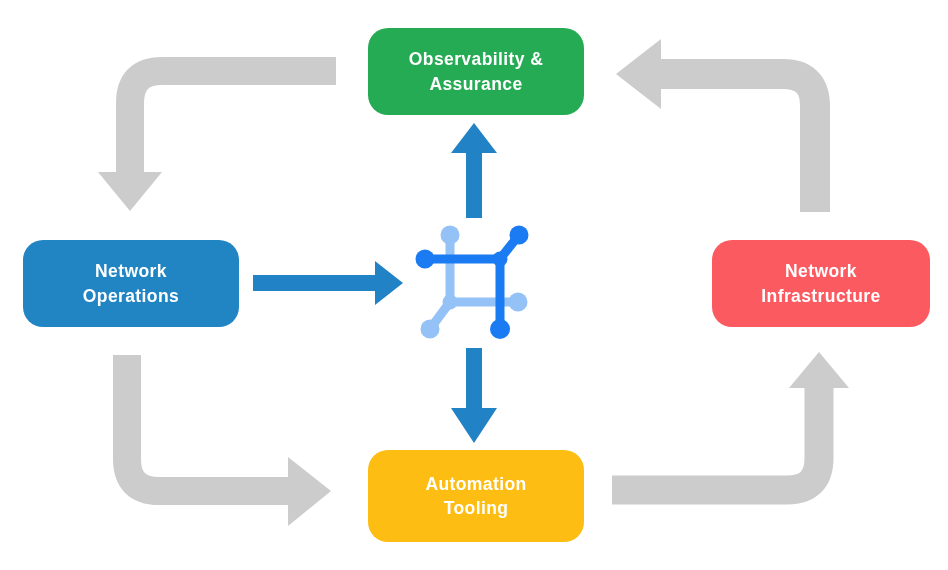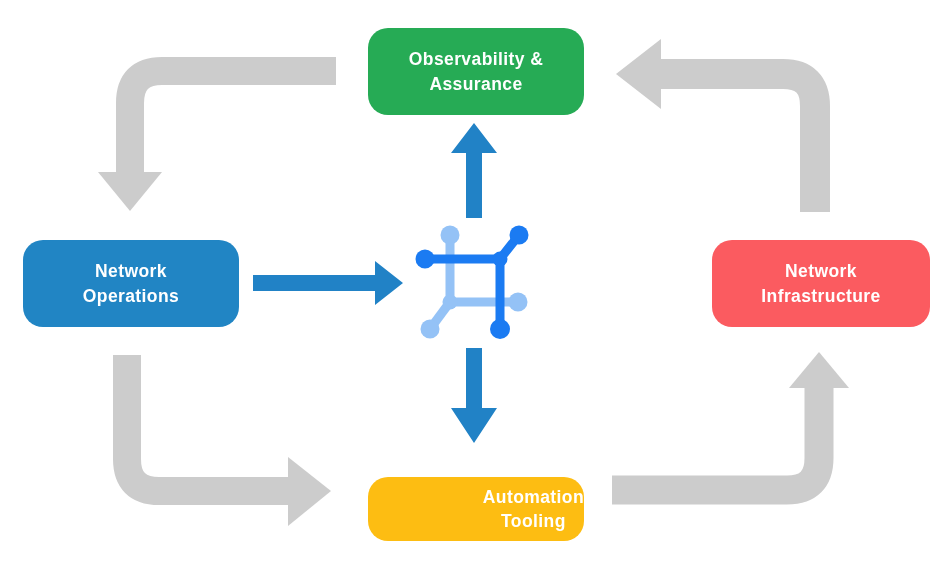--- a/index.html
+++ b/index.html
@@ -33,21 +33,21 @@
     color: #ffffff;
     font-size: 17.5px;
     font-weight: bold;
     line-height: 1.4;
     letter-spacing: 0.4px;
     white-space: pre-line;
   }
   .box-observability { left: 368px; top: 28px;  width: 216px; height: 87px; }
   .box-operations    { left: 23px;  top: 240px; width: 216px; height: 87px; }
   .box-infrastructure{ left: 712px; top: 240px; width: 218px; height: 87px; }
-  .box-automation    { left: 368px; top: 477px; width: 216px; height: 64px; justify-content: flex-end; }
+  .box-automation    { left: 368px; top: 450px; width: 216px; height: 92px; }
   .hub-icon {
     position: absolute;
     left: 415px;
     top: 222px;
     width: 122px;
     height: 122px;
   }
 </style>
 </head>
 <body>

